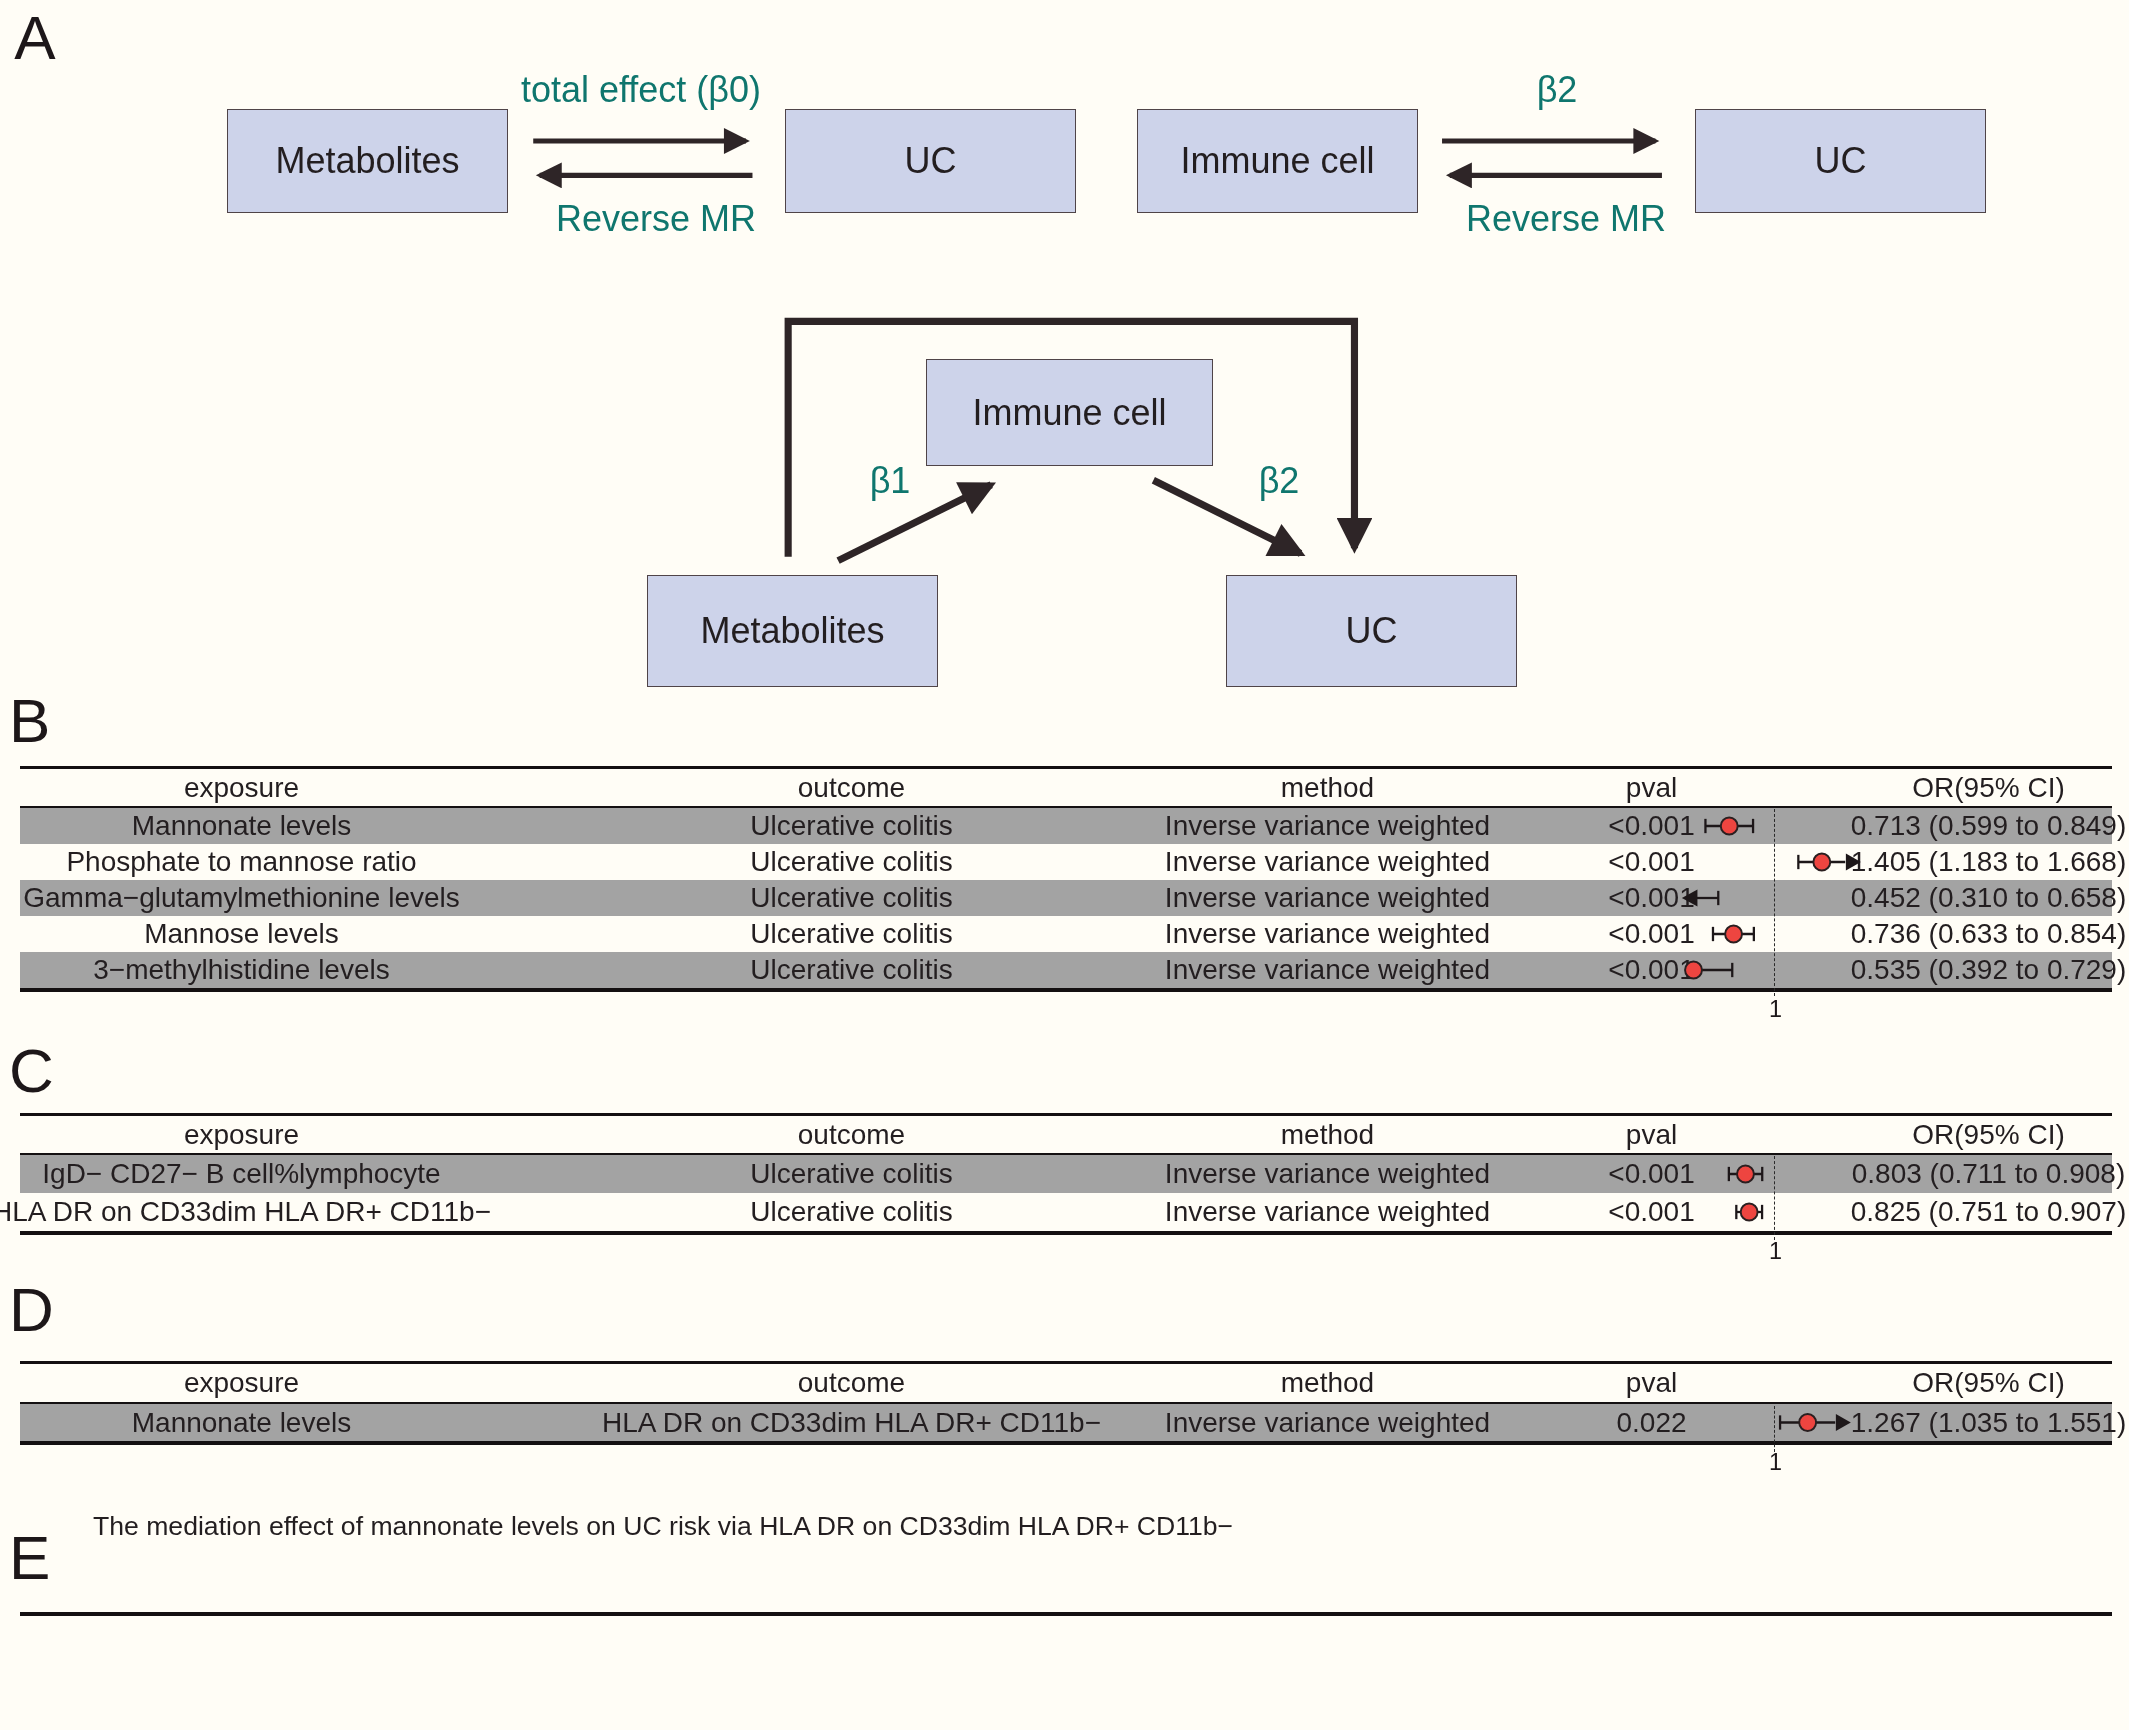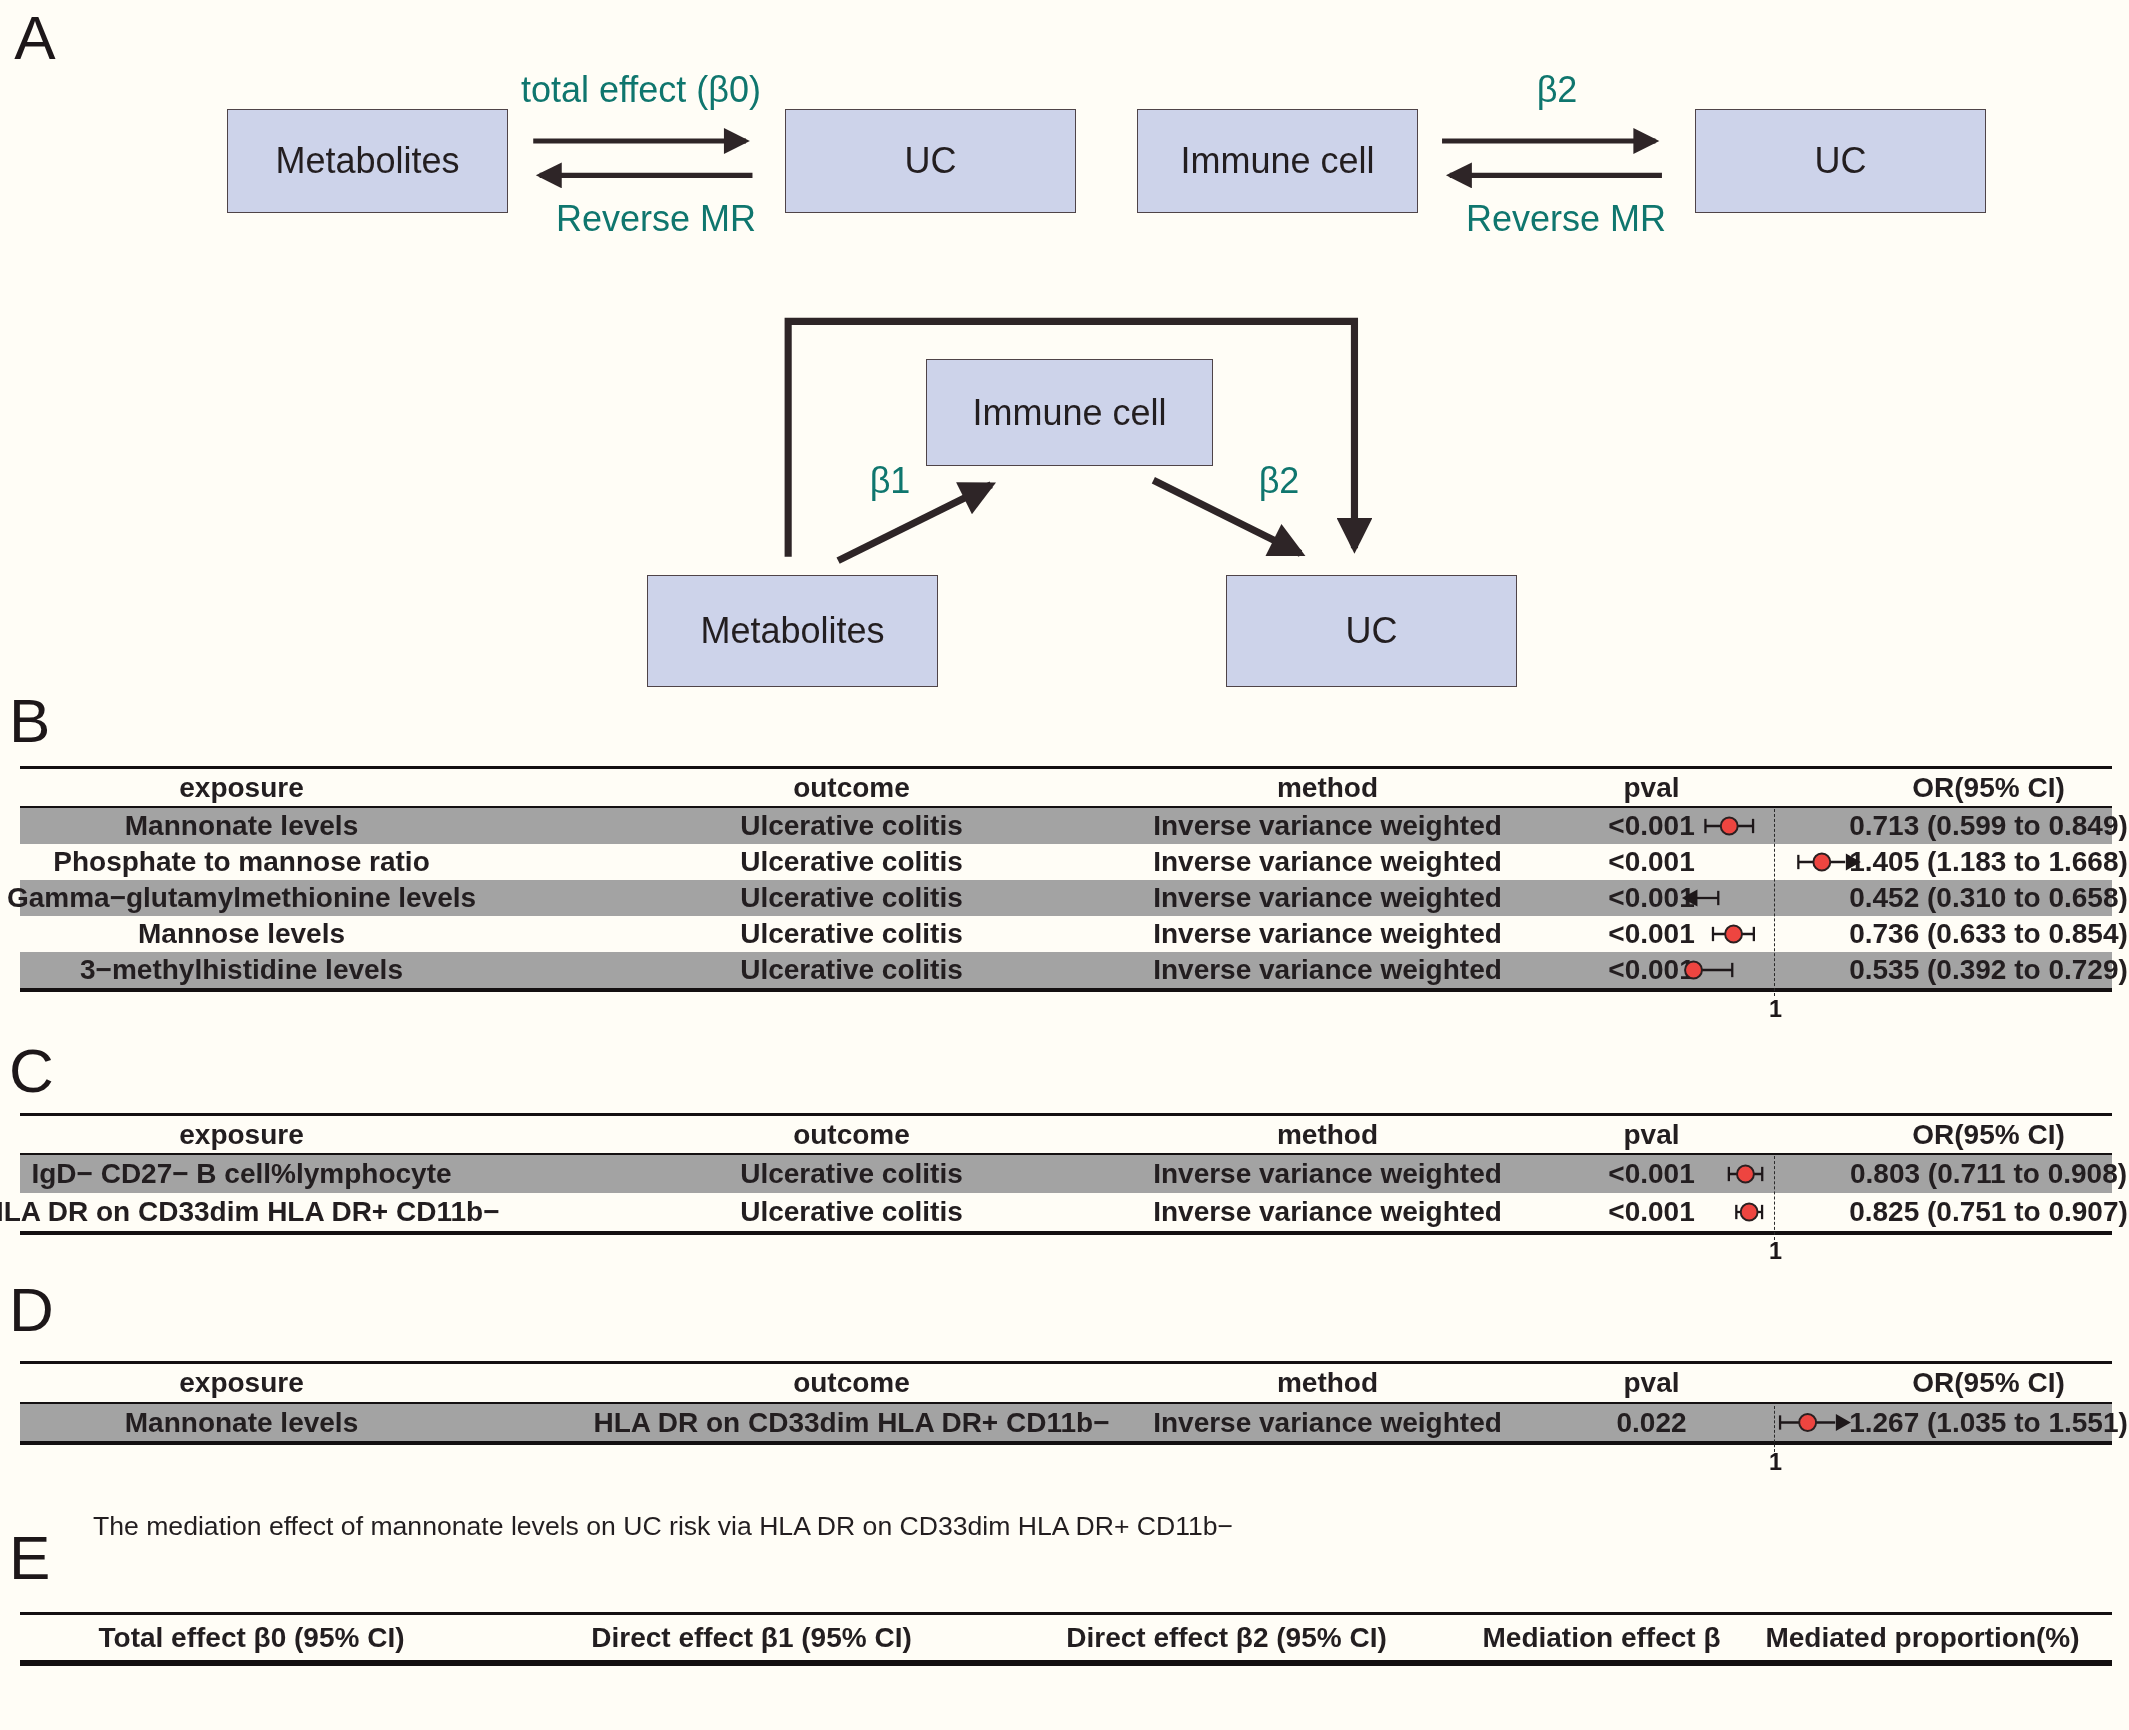--- a/index.html
+++ b/index.html
@@ -4,21 +4,21 @@
 <style>
   html,body{margin:0;padding:0;}
   body{width:2129px;height:1730px;background:#fffdf6;font-family:"Liberation Sans",sans-serif;color:#231e20;position:relative;overflow:hidden;}
   .page{position:absolute;inset:0;}
   .letter{position:absolute;font-size:62px;line-height:1;color:#1d1719;}
   
   .abox{position:absolute;background:#cdd3ea;border:1.9px solid #4f4448;display:flex;align-items:center;justify-content:center;font-size:36px;color:#231e20;}
   .dlabel{position:absolute;transform:translate(-50%,-50%);font-size:36px;white-space:nowrap;color:#0f766e;}
   .a-arrows{position:absolute;left:0;top:0;}
   
-  .ftable{position:absolute;left:19.5px;width:2092px;font-weight:bold;}
+  .ftable{position:absolute;left:19.5px;width:2092px;}
   .thead{position:relative;border-top:3.9px solid #141011;border-bottom:2.6px solid #141011;}
   .row{position:relative;}
   .row.shade{background:#a3a3a3;}
   .cell{position:absolute;top:50%;transform:translate(-50%,-50%);font-size:28px;white-space:nowrap;}
   .t-bcd .c1{left:222px}.t-bcd .c2{left:832px}.t-bcd .c3{left:1308px}.t-bcd .c4{left:1632px}.t-bcd .c5{left:1969px}
   .t-e .e1{left:232px}.t-e .e2{left:732px}.t-e .e3{left:1207px}.t-e .e4{left:1582px}.t-e .e5{left:1903px}
   .t-b .row{height:36px}.t-c .row{height:38px}.t-d .row{height:37px}.t-e .row{height:40px}
   .brule{height:3.9px;background:#141011;}
   .dash{position:absolute;width:0;border-left:1.9px dashed #2a2a2a;}
   .tick1{position:absolute;transform:translateX(-50%);font-size:23.4px;color:#1d1719;}
@@ -220,24 +220,17 @@
         </svg>
     </div>
     <div class="brule"></div>
     <div class="dash" style="left:1754px;top:45px;height:46px"></div>
     <div class="tick1" style="left:1756px;top:88px">1</div>
   </section>
 
   <div class="letter" style="left:9px;top:1527px">E</div>
   <div class="etitle" style="left:93px;top:1511px">The mediation effect of mannonate levels on UC risk via HLA DR on CD33dim HLA DR+ CD11b−</div>
   <section class="ftable t-e" style="top:1612px">
-    <div class="thead" style="height:45px">
-      <span class="cell e1">Total effect β0 (95% CI)</span>
-      <span class="cell e2">Direct effect β1 (95% CI)</span>
-      <span class="cell e3">Direct effect β2 (95% CI)</span>
-      <span class="cell e4">Mediation effect β</span>
-      <span class="cell e5">Mediated proportion(%)</span>
-    </div>
     <div class="brule"></div>
   </section>
 
 </div>
 
 
 </body></html>

